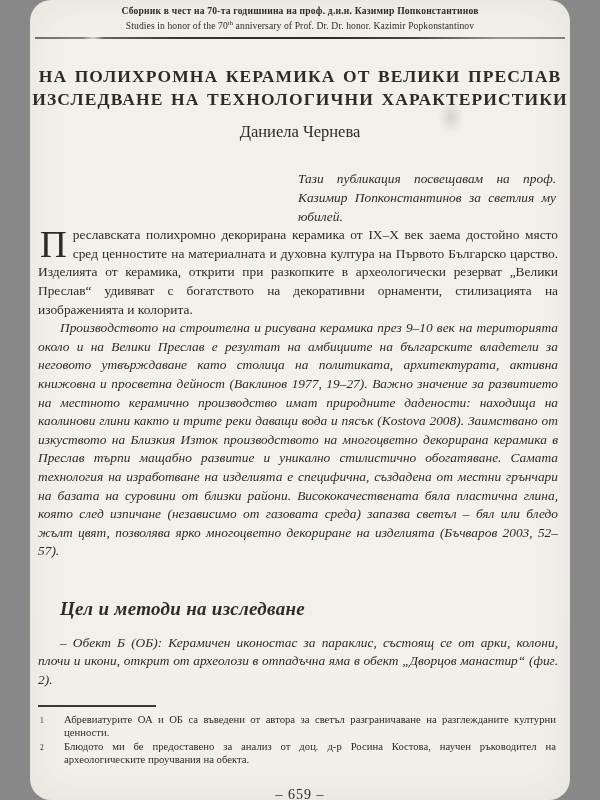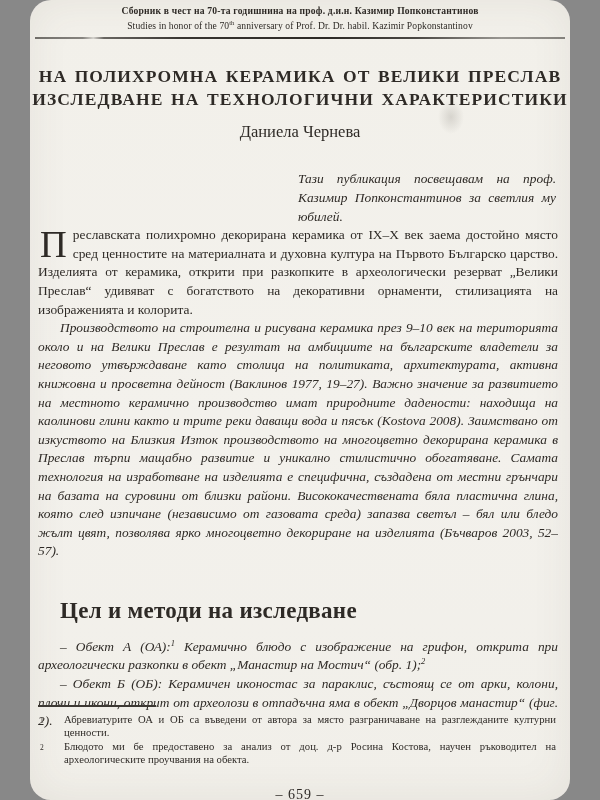--- a/index.html
+++ b/index.html
@@ -44,21 +44,21 @@
   .bodytext{margin:0 12px 0 8px;font-size:13.4px;line-height:18.6px;text-align:justify;}
   .bodytext p{margin:0;}
   .p-first{margin-top:8px;}
   .dropcap{
     float:left;font-size:37px;line-height:32px;
     padding:3px 6px 0 2px;font-weight:normal;
   }
   .indent{text-indent:22px;font-style:italic;}
 
   .section-heading{
-    margin:37px 0 0 30px;font-weight:bold;font-size:23px;letter-spacing:0.3px;
+    margin:37px 0 0 30px;font-weight:bold;font-size:19px;letter-spacing:0.3px;font-style:italic;
   }
   .section-body{margin-top:14px;}
   sup.ref{font-size:8.5px;line-height:0;}
 
   .footnote-block{position:absolute;left:8px;right:14px;top:705px;}
   .fn-rule{width:118px;height:1.5px;background:#3d3934;margin-bottom:6px;}
   .fn{display:flex;font-size:10.7px;line-height:13.6px;text-align:justify;}
   .fn .marker{flex:0 0 24px;font-size:7.5px;padding-top:1px;padding-left:2px;}
   .fn .fn-text{flex:1;}
 
@@ -70,21 +70,21 @@
 </head>
 <body>
 
 <div class="page">
 
   <div class="smudge s1"></div>
   <div class="smudge s2"></div>
 
   <div class="running-head">
     <div class="l1">Сборник в чест на 70-та годишнина на проф. д.и.н. Казимир Попконстантинов</div>
-    <div class="l2"><span>Studies in honor of the 70</span><sup>th</sup><span> anniversary of Prof. Dr. Dr. habil. Kazimir Popkonstantinov</span></div>
+    <div class="l2"><span>Studies in honor of the 70</span><sup>th</sup><span> anniversary of Prof. Dr. Dr. honor. Kazimir Popkonstantinov</span></div>
   </div>
 
   <div class="head-rule"></div>
 
   <div class="title">
     <div>НА ПОЛИХРОМНА КЕРАМИКА ОТ ВЕЛИКИ ПРЕСЛАВ</div>
     <div>ИЗСЛЕДВАНЕ НА ТЕХНОЛОГИЧНИ ХАРАКТЕРИСТИКИ</div>
   </div>
 
   <div class="author">Даниела Чернева</div>
@@ -92,29 +92,28 @@
   <div class="dedication">Тази публикация посвещавам на проф. Казимир Попконстантинов за светлия му юбилей.</div>
 
   <div class="bodytext">
     <p class="p-first"><span class="dropcap">П</span><span>реславската полихромно декорирана керамика от IX–X век заема достойно място сред ценностите на материалната и духовна култура на Първото Българско царство. Изделията от керамика, открити при разкопките в археологически резерват „Велики Преслав“ удивяват с богатството на декоративни орнаменти, стилизацията на изображенията и колорита.</span></p>
     <p class="indent">Производството на строителна и рисувана керамика през 9–10 век на територията около и на Велики Преслав е резултат на амбициите на българските владетели за неговото утвърждаване като столица на политиката, архитектурата, активна книжовна и просветна дейност (Ваклинов 1977, 19–27). Важно значение за развитието на местното керамично производство имат природните дадености: находища на каолинови глини както и трите реки даващи вода и пясък (Kostova 2008). Заимствано от изкуството на Близкия Изток производството на многоцветно декорирана керамика в Преслав търпи мащабно развитие и уникално стилистично обогатяване. Самата технология на изработване на изделията е специфична, създадена от местни грънчари на базата на суровини от близки райони. Висококачествената бяла пластична глина, която след изпичане (независимо от газовата среда) запазва светъл – бял или бледо жълт цвят, позволява ярко многоцветно декориране на изделията (Бъчваров 2003, 52–57).</p>
   </div>
 
   <div class="section-heading">Цел и методи на изследване</div>
 
   <div class="bodytext section-body">
-    <p class="indent"><span>– Обект А (ОА):</span><sup class="ref">1</sup><span> Керамично блюдо с изображение на грифон, открита при археологически разкопки в обект „Манастир на Мостич“ (обр. 1);</span><sup class="ref">2</sup></p>
     <p class="indent">– Обект Б (ОБ): Керамичен иконостас за параклис, състоящ се от арки, колони, плочи и икони, открит от археолози в отпадъчна яма в обект „Дворцов манастир“ (фиг. 2).</p>
   </div>
 
   <div class="footnote-block">
     <div class="fn-rule"></div>
     <div class="fn">
       <span class="marker">1</span>
-      <span class="fn-text">Абревиатурите ОА и ОБ са въведени от автора за място разграничаване на разглежданите културни ценности.</span>
+      <span class="fn-text">Абревиатурите ОА и ОБ са въведени от автора за светъл разграничаване на разглежданите културни ценности.</span>
     </div>
     <div class="fn">
       <span class="marker">2</span>
       <span class="fn-text">Блюдото ми бе предоставено за анализ от доц. д-р Росина Костова, научен ръководител на археологическите проучвания на обекта.</span>
     </div>
   </div>
 
   <div class="page-number">– 659 –</div>
 
 </div>

